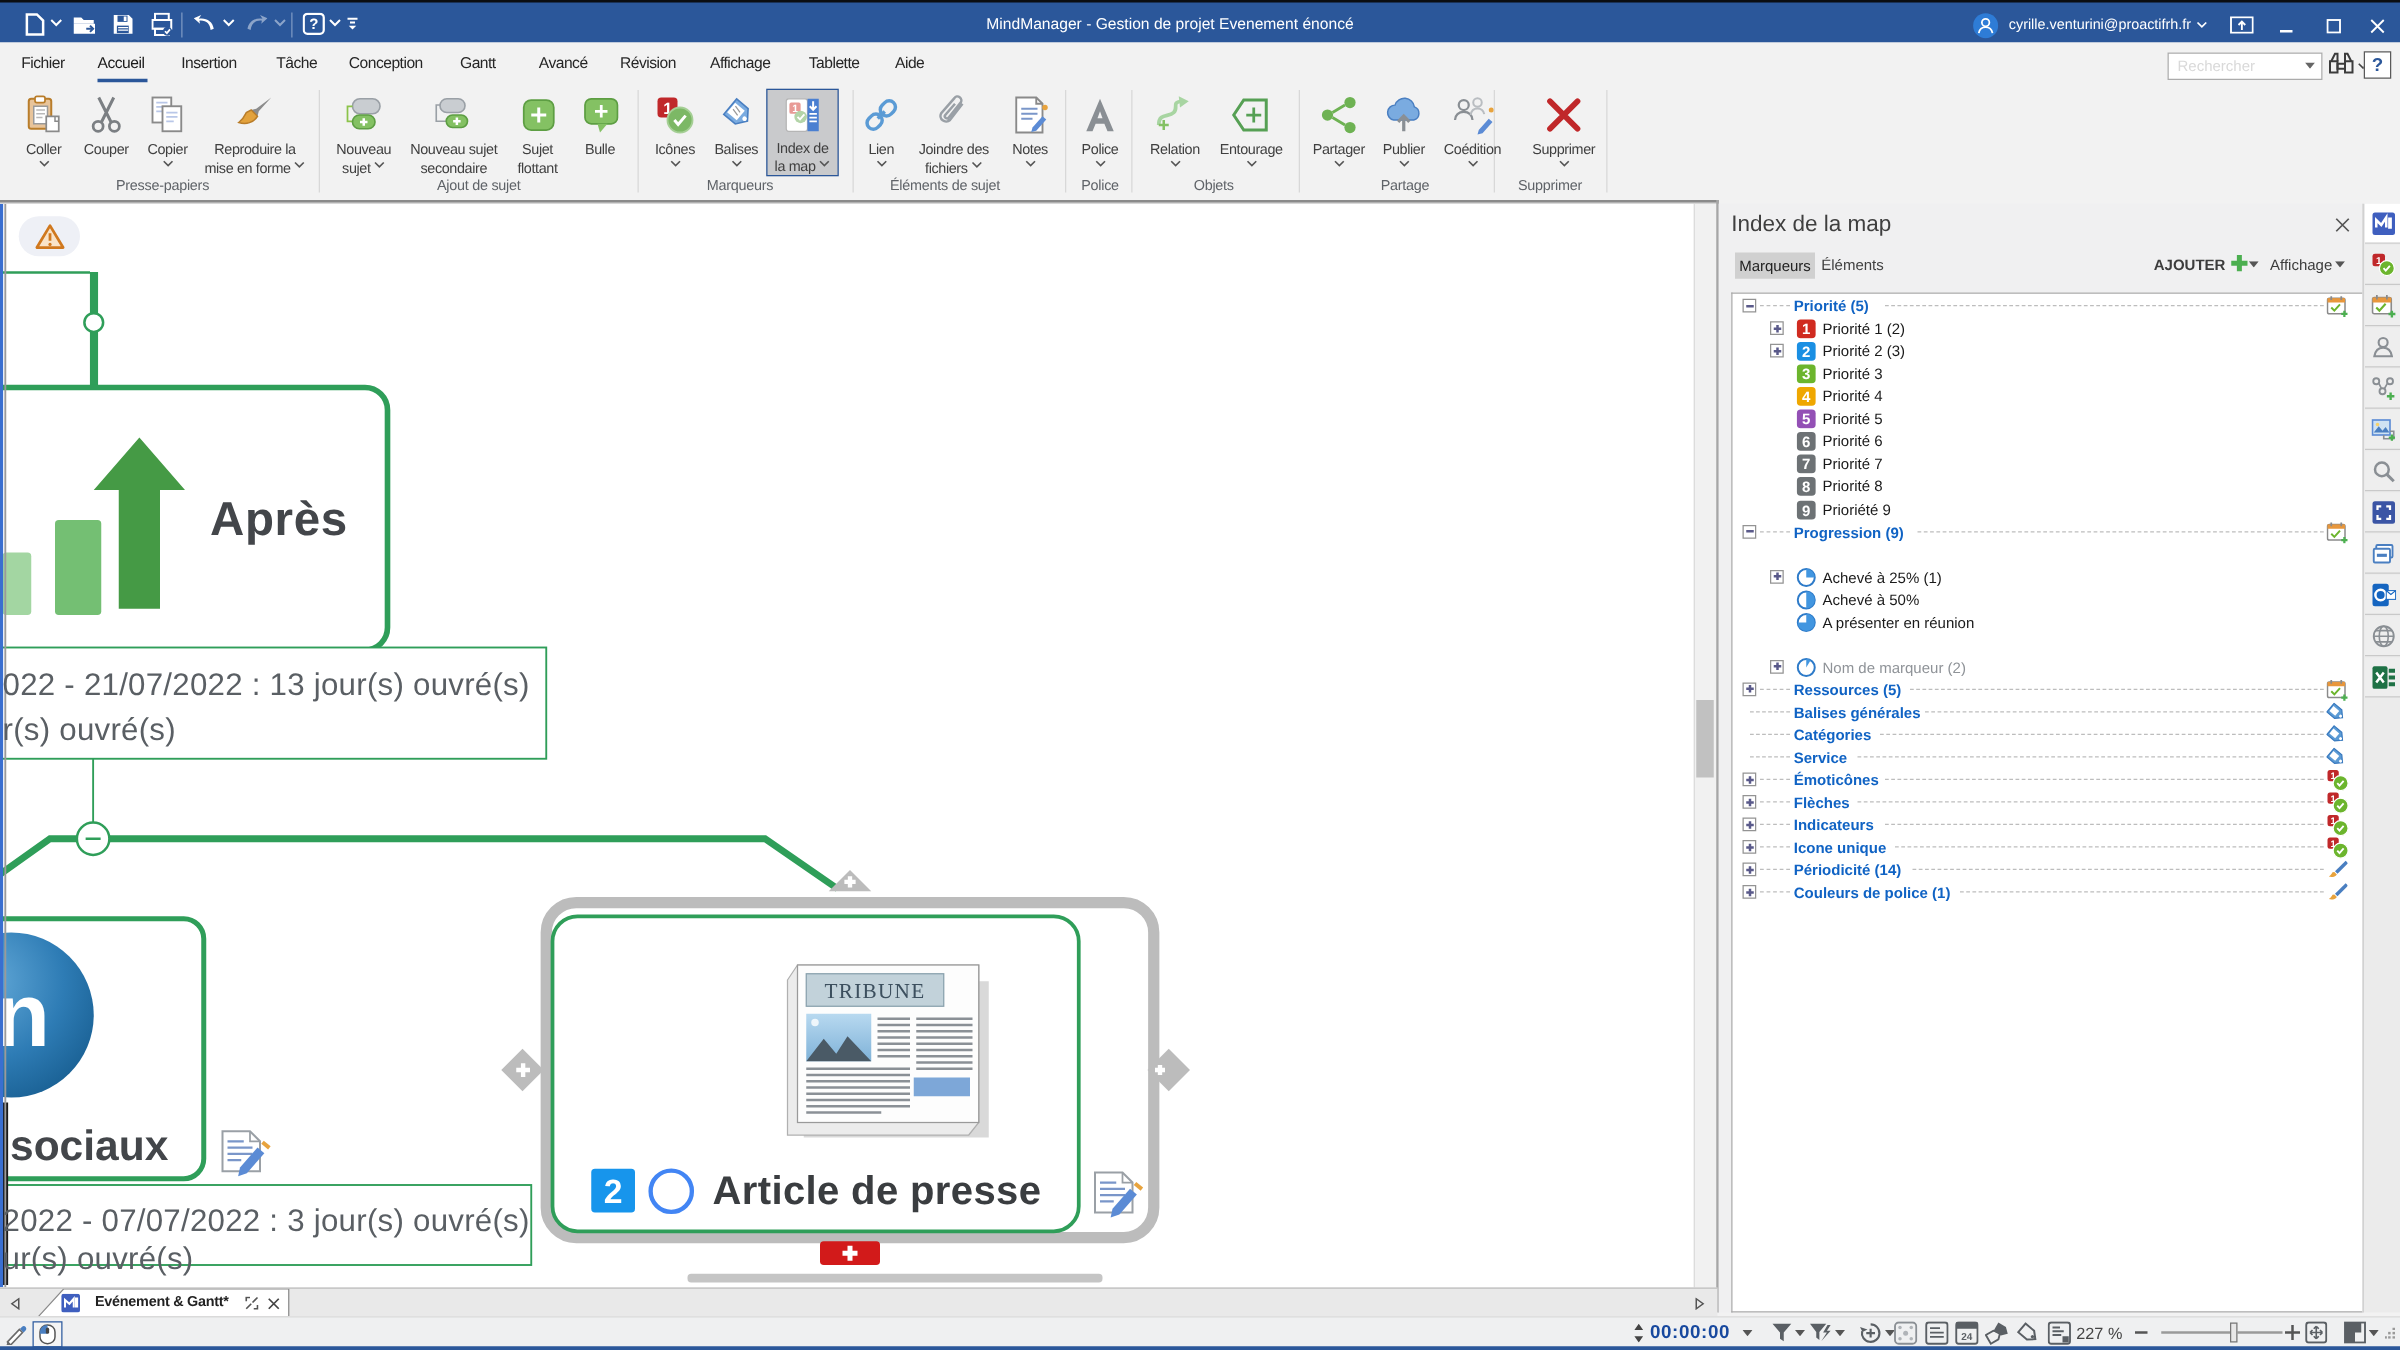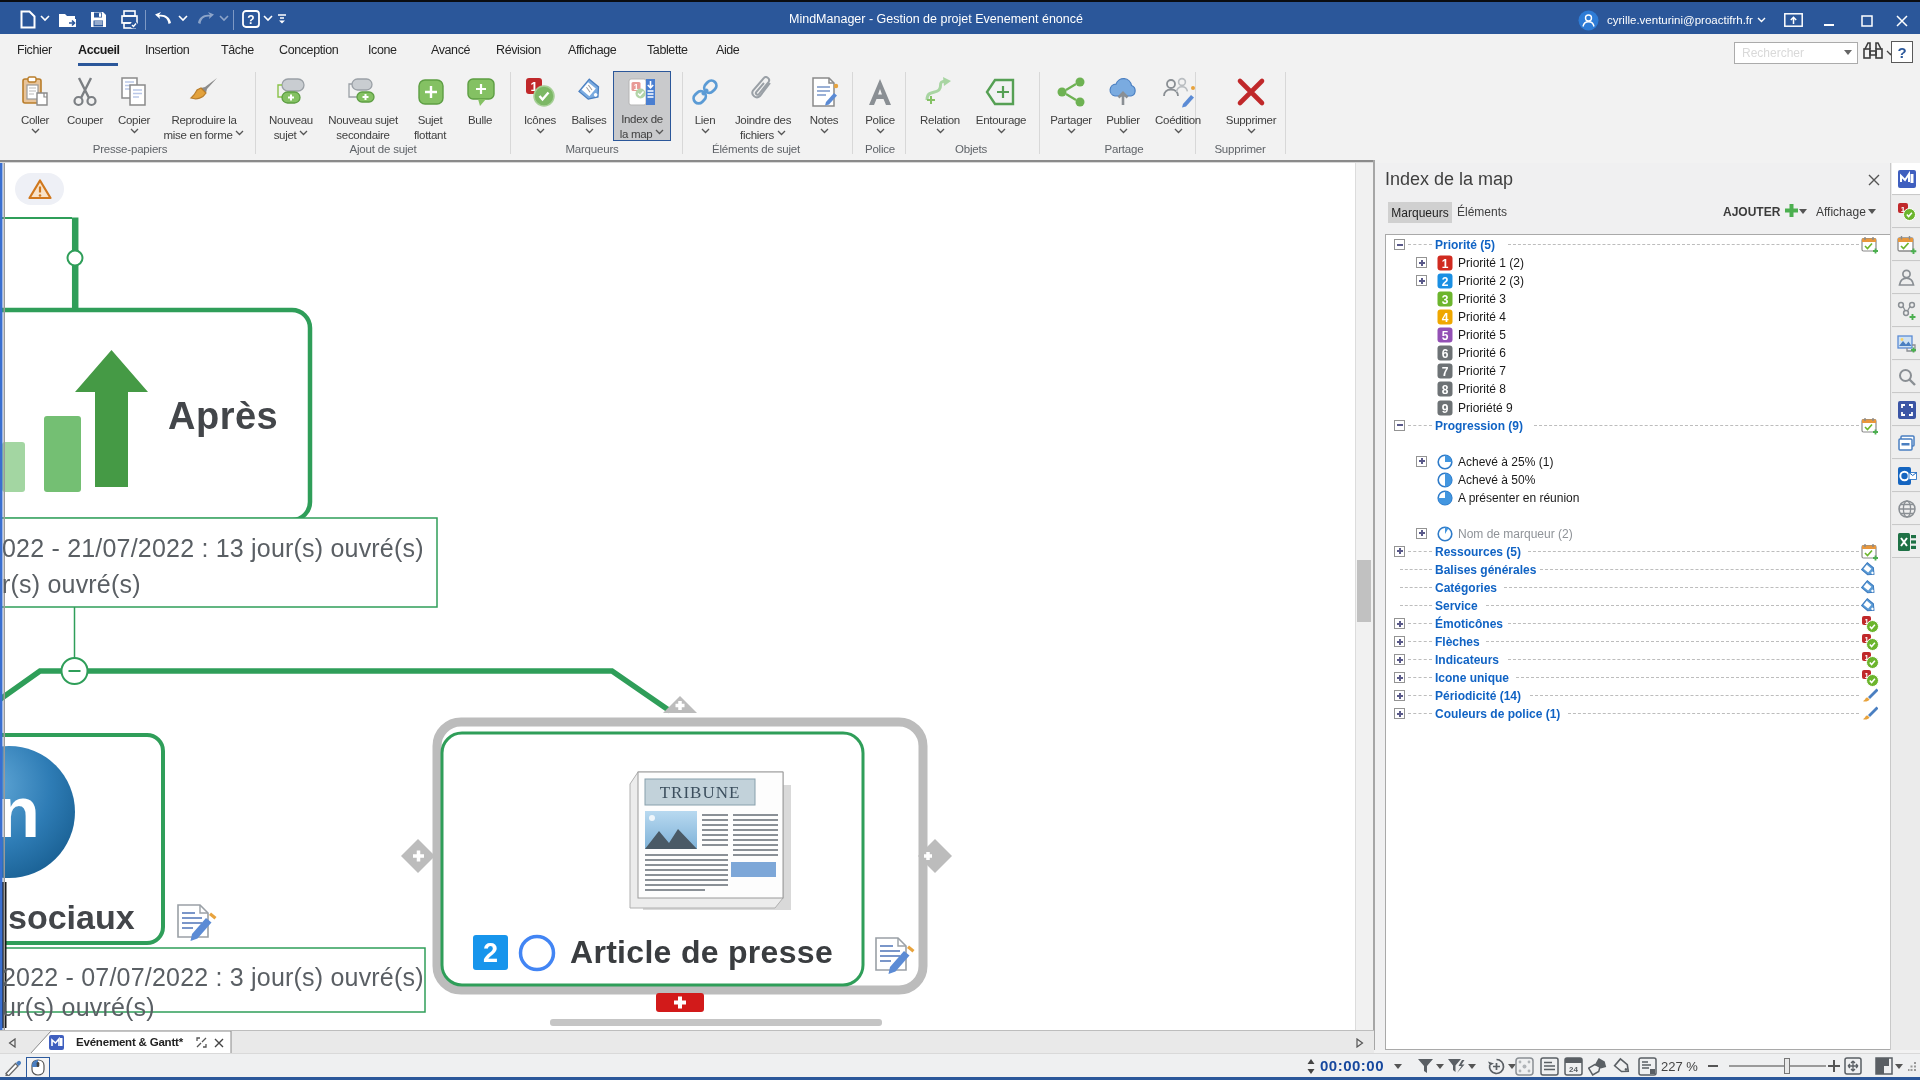--- a/index.html
+++ b/index.html
@@ -108,25 +108,25 @@
 <div class="abs" style="left:1824px;top:22px;width:10px;height:2px;background:#fff"></div>
 <svg class="abs" style="left:1861px;top:13px" width="12" height="12">
         <rect x="1" y="1" width="10" height="10" fill="none" stroke="#fff" stroke-width="1.5"></rect>
       </svg>
 <svg class="abs" style="left:1896px;top:13px" width="12" height="12">
         <path d="M1 1l10 10M11 1l-10 10" stroke="#fff" stroke-width="1.5"></path>
       </svg>
 </div>
 <div id="menurow">
 <div class="mtab" style="left:17px">Fichier</div>
-<div class="mtab" style="left:78px;font-weight:bold;color:#1a1a1a">Accueil</div>
+<div class="mtab" style="left:78px;font-weight:normal;color:#1a1a1a">Accueil</div>
 <div class="mtab" style="left:145px">Insertion</div>
 <div class="mtab" style="left:221px">Tâche</div>
 <div class="mtab" style="left:279px">Conception</div>
-<div class="mtab" style="left:368px">Icone</div>
+<div class="mtab" style="left:368px">Gantt</div>
 <div class="mtab" style="left:431px">Avancé</div>
 <div class="mtab" style="left:496px">Révision</div>
 <div class="mtab" style="left:568px">Affichage</div>
 <div class="mtab" style="left:647px">Tablette</div>
 <div class="mtab" style="left:716px">Aide</div>
 <div class="abs" style="left:78px;top:29px;width:40px;height:3px;background:#2b579a"></div>
 <div class="abs" style="left:1734px;top:8px;width:124px;height:22px;background:#fff;border:1px solid #ababab"></div>
 <div class="abs" style="left:1742px;top:12px;font-size:12px;color:#d9d9d9">Rechercher</div>
 <svg class="abs" style="left:1844px;top:16px" width="8" height="5">
         <path d="M0 0h8l-4 5z" fill="#666"></path>

